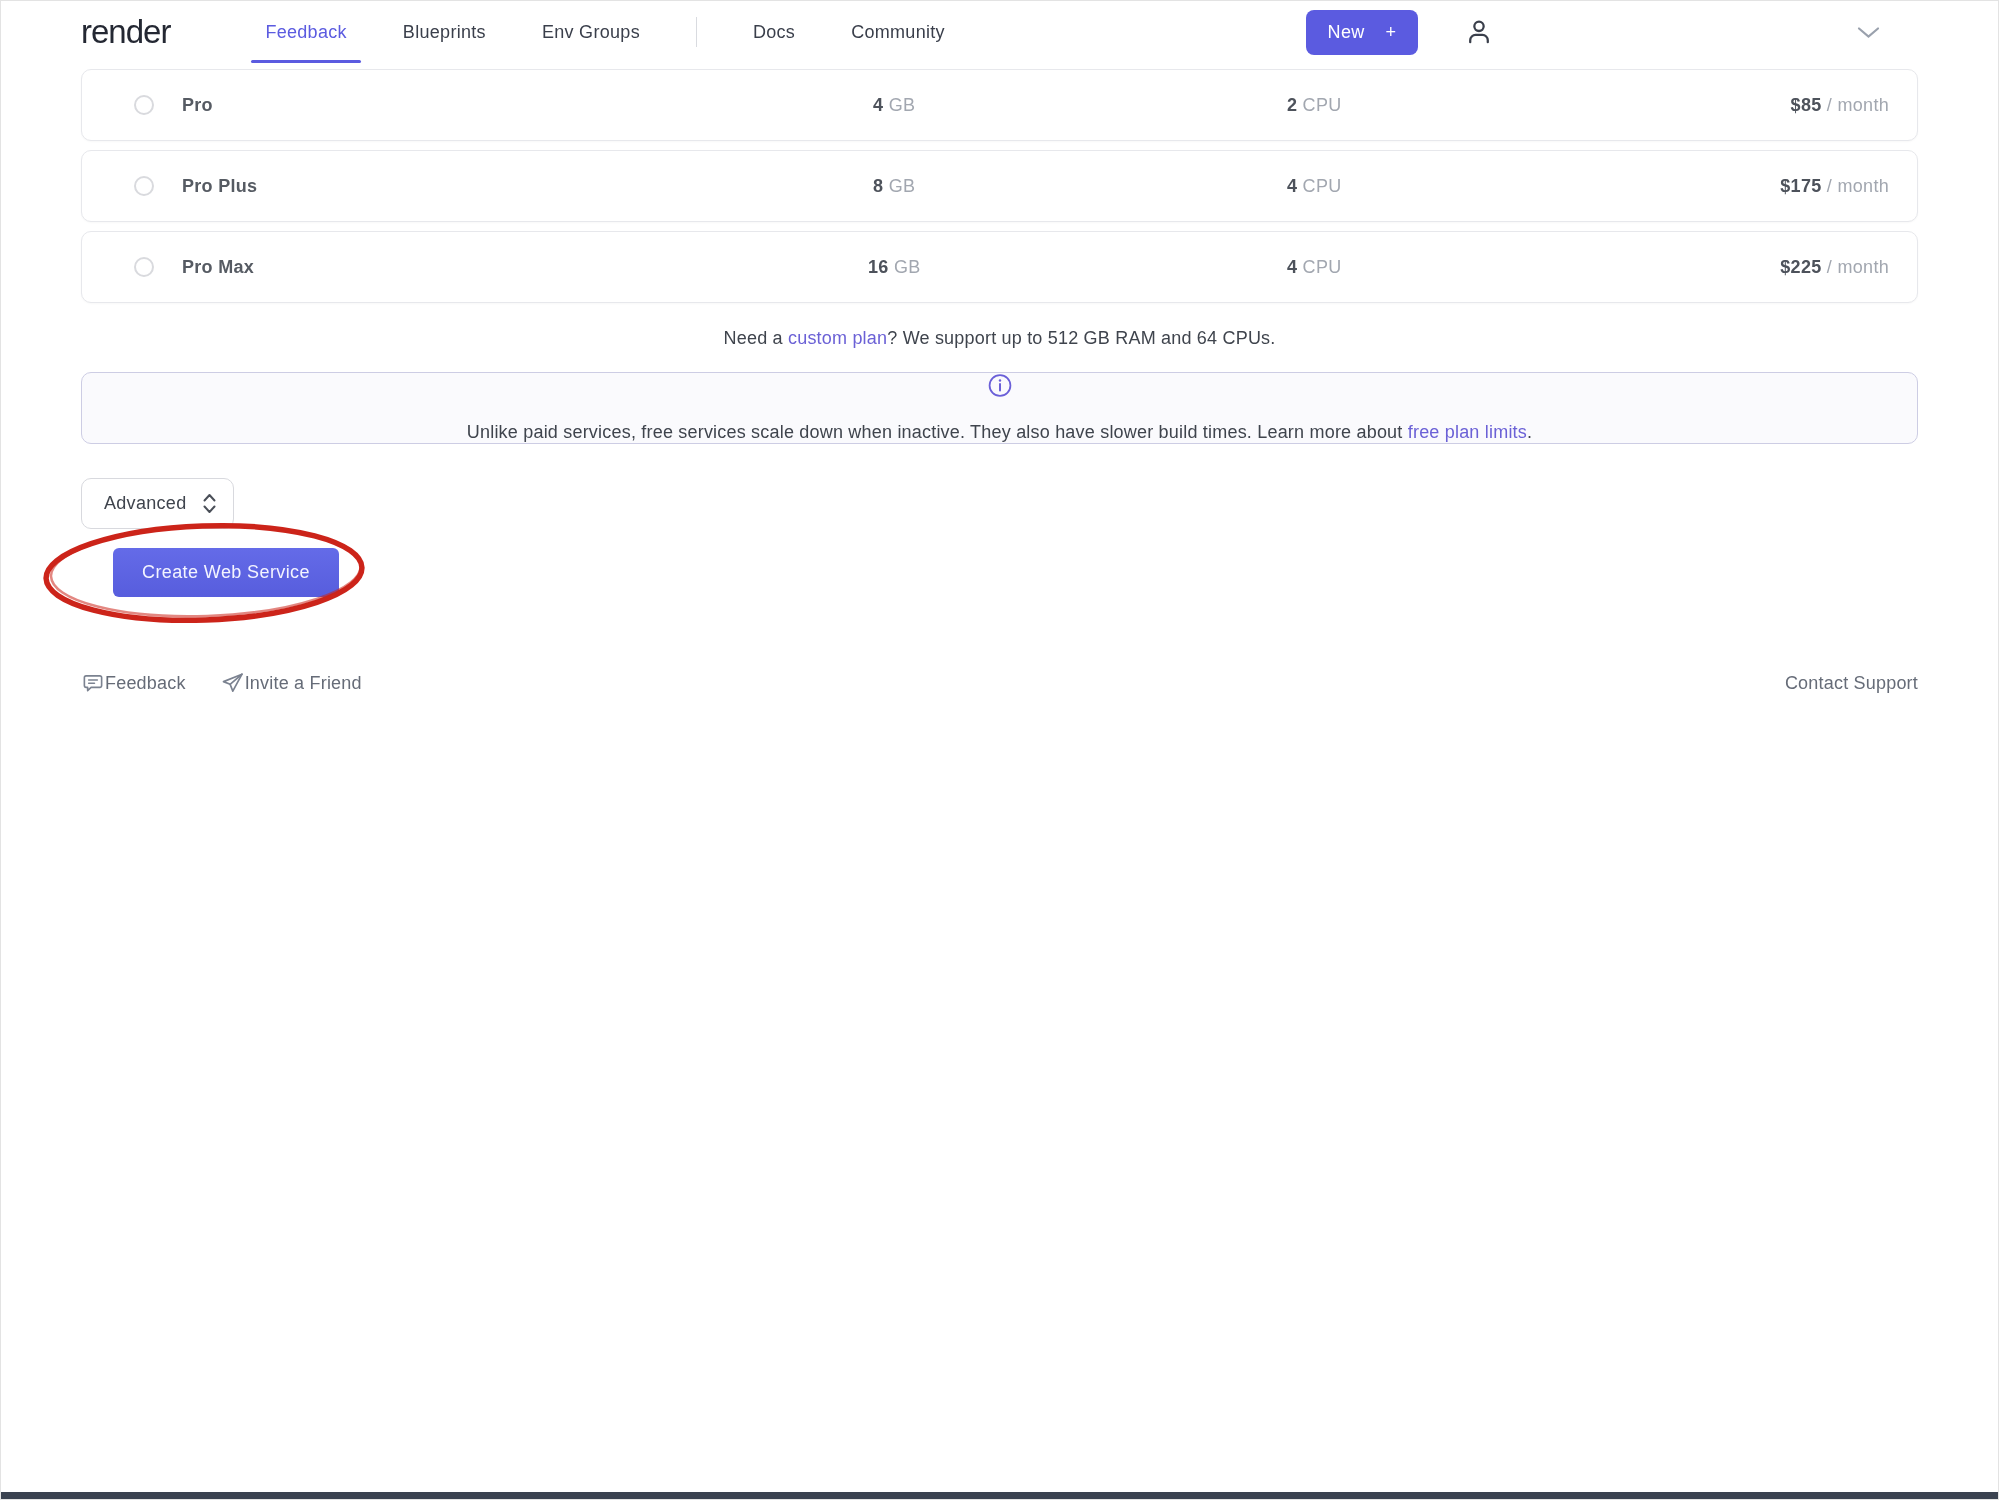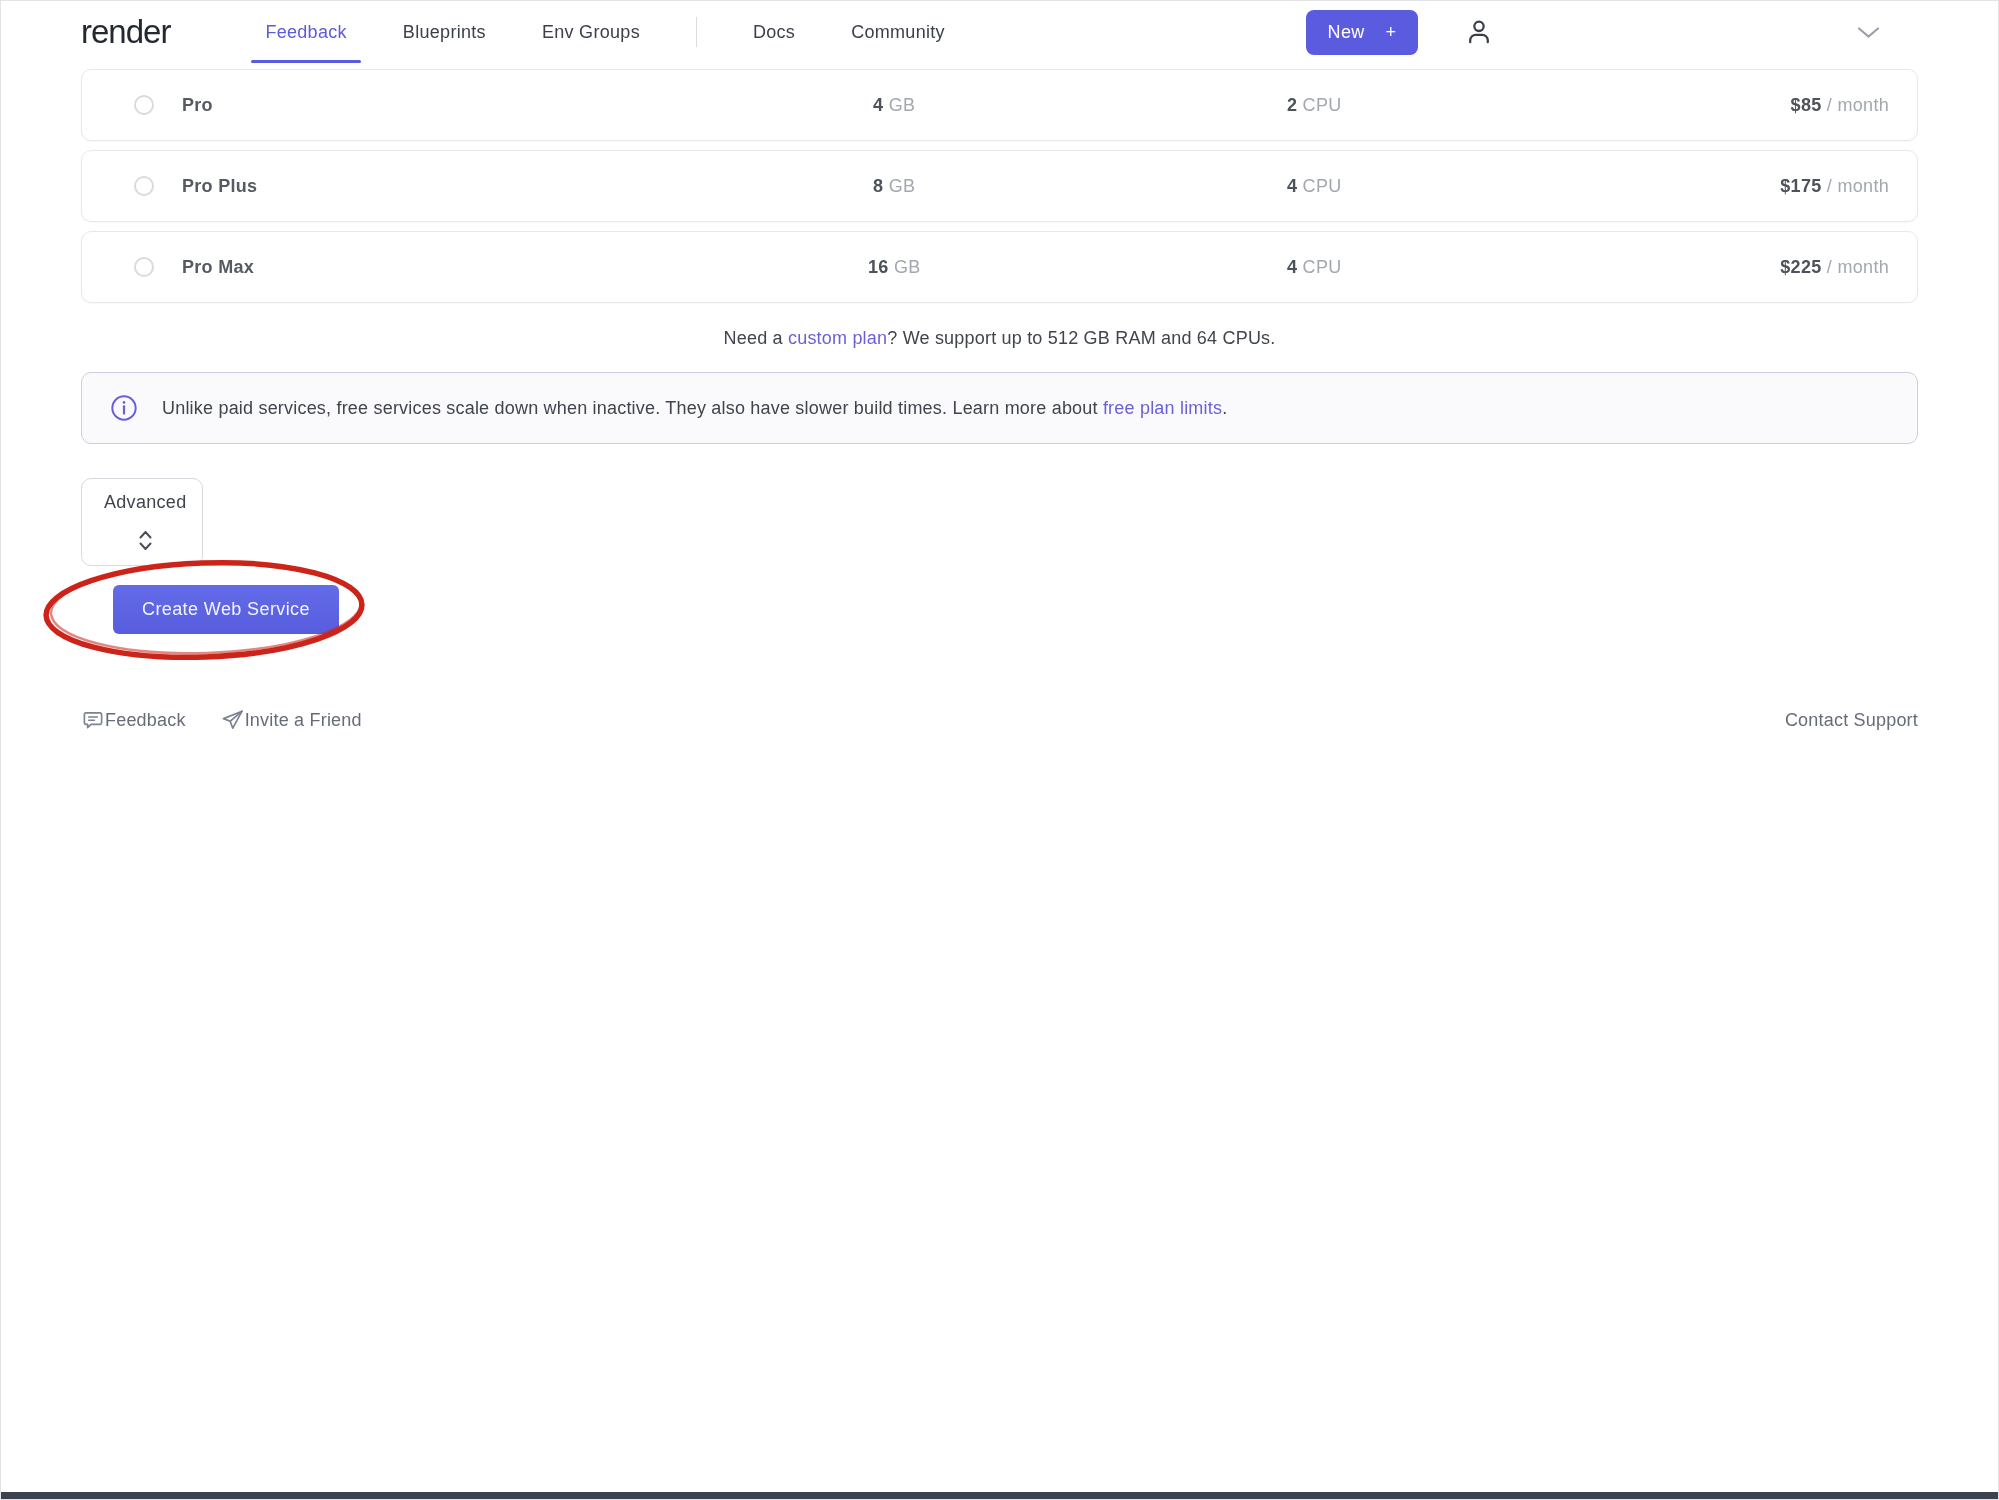--- a/index.html
+++ b/index.html
@@ -63,29 +63,29 @@
   .val{color:#4d525b;font-weight:bold;}
   .unit{color:var(--text-muted);}
 
   .custom-plan{
     text-align:center;margin-top:25px;font-size:18px;color:var(--text-dark);letter-spacing:.2px;
   }
   .custom-plan a, .banner a{color:var(--link);text-decoration:none;cursor:pointer;}
 
   .banner{
     margin-top:23px;height:72px;display:flex;align-items:center;gap:24px;
-    border:1.5px solid #cdcde4;background:#fafafd;border-radius:10px;padding:0 28px;
+    border:1.5px solid #cdcde4;background:#fafafd;border-radius:10px;padding:0 28px;flex-direction:column;
   }
   .banner p{font-size:18px;color:var(--text-dark);letter-spacing:.2px;}
 
   .advanced{
     margin-top:34px;display:inline-flex;align-items:center;gap:16px;
     background:#fff;border:1.5px solid #d8d9de;border-radius:10px;
     font-family:inherit;font-size:18px;color:var(--text-dark);letter-spacing:.3px;
-    padding:13px 16px 13px 22px;cursor:pointer;flex-direction:column;
+    padding:13px 16px 13px 22px;cursor:pointer;
   }
 
   .create-wrap{position:relative;margin-top:19px;width:fit-content;padding-left:32px;}
   .create-btn{
     background:linear-gradient(180deg,#646be8,#575ddd);color:#f3f4ff;border:none;border-radius:6px;
     font-family:inherit;font-size:18px;letter-spacing:.4px;padding:14px 29px;cursor:pointer;
   }
   .annotation{
     position:absolute;left:-47px;top:-31px;width:340px;height:112px;
     pointer-events:none;overflow:visible;transform:rotate(-2deg);

